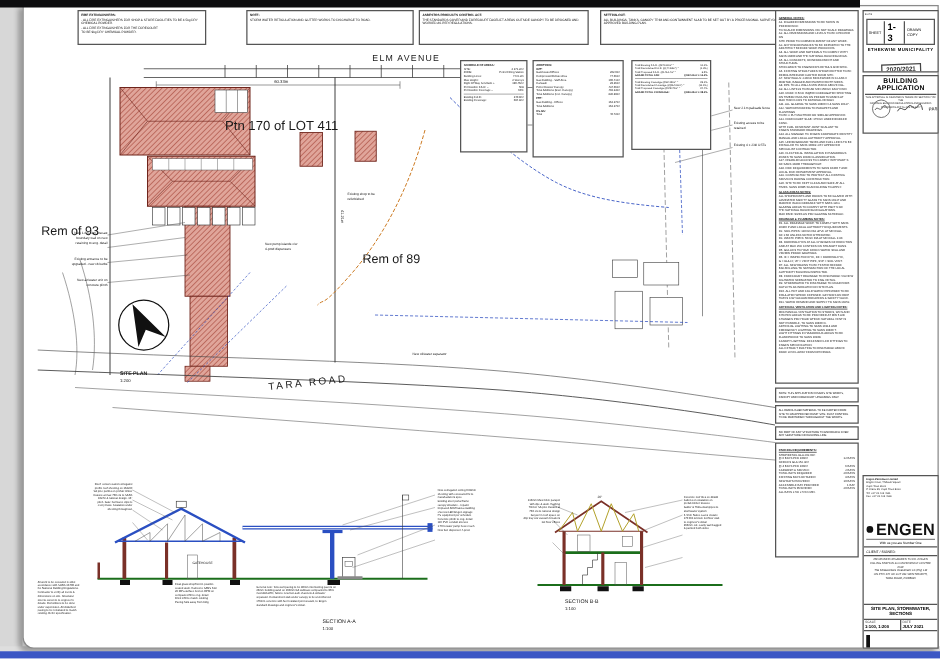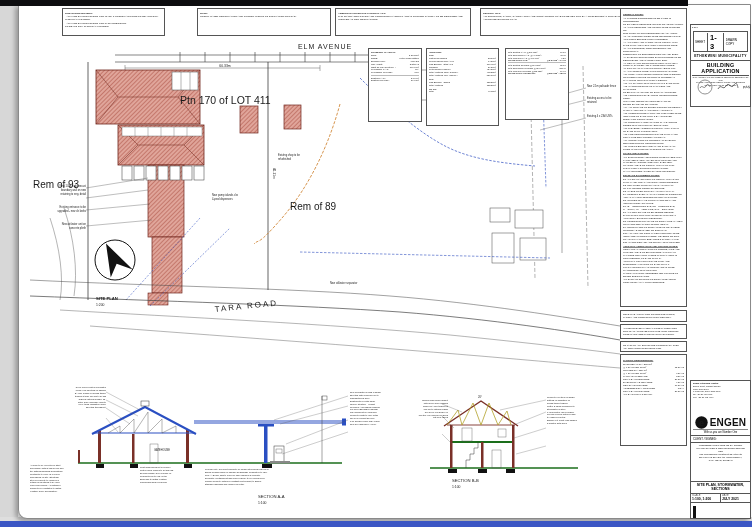--- a/index.html
+++ b/index.html
@@ -530,21 +530,21 @@
             <span>20 BAYS</span>
           </div>
           <div class="srow">
             <span>ALL BAYS 2.5m x 5.5m MIN.</span>
             <span></span>
           </div>
         </div>
     </div>
   </div>
 
-  <div class="nbox" style="left:690px;top:24px;width:61px;height:50px;padding:1px">
+  <div class="nbox" style="left:690px;top:8px;width:61px;height:50px;padding:1px">
     <div class="m" style="font-size:4px">E 27/9</div>
     <div style="display:flex;align-items:center;gap:2px;border:.5px solid #555;margin:0 1px;padding:.5px 1px">
       <span style="font-size:3px">SHEET</span>
       <span style="font-size:7.5px;font-weight:bold;border-left:.5px solid #555;border-right:.5px solid #555;padding:0 2px">1-3</span>
       <span style="font-size:3px">DRAWN COPY</span>
     </div>
     <div class="tb-muni" style="font-size:3.4px;margin-top:1.5px">ETHEKWINI MUNICIPALITY</div>
     <div style="text-align:center;margin-top:2px"><span class="stampbox" style="font-size:5px">2020/2021</span></div>
 
   </div>
@@ -579,21 +579,21 @@
             <div>P O Box 35, Cape Town 8000</div>
             <div>Tel:  +27 21 403 4911</div>
             <div>Fax:  +27 21 403 4990</div>
           </div>
       </div>
       <div style="display:flex;align-items:center;justify-content:center;gap:2px;margin-top:1px">
         <svg width="13" height="13" viewBox="0 0 13 13">
           <circle cx="6.5" cy="6.5" r="6.2" fill="#111"></circle>
           <text x="6.5" y="9.6" text-anchor="middle" font-size="9" font-weight="bold" fill="#fff">e</text>
         </svg>
-        <span style="font-size:10px;font-weight:900;letter-spacing:.2px;color:#111">ENGEN</span>
+        <span style="font-size:13px;font-weight:900;letter-spacing:.2px;color:#111">ENGEN</span>
       </div>
       <div style="font-size:2.6px;text-align:center;border-top:.5px solid #888;margin-top:.5px;padding-top:.5px">With us you are Number One</div>
     </div>
     <div style="font-size:2.8px;padding:1px 2px;border-bottom:.5px solid #555">CLIENT / SIGNED:</div>
     <div style="padding:1px 2px;border-bottom:.5px solid #555;text-align:center">
       <div class="m" style="font-size:4.6px;text-align:center;font-style:italic">
           <div>PROPOSED UPGRADES TO EX. ENGEN</div>
           <div>FILLING STATION &amp; CONVENIENCE CENTRE</div>
           <div>FOR</div>
           <div>The Mineworkers Investment Co (Pty) Ltd</div>

